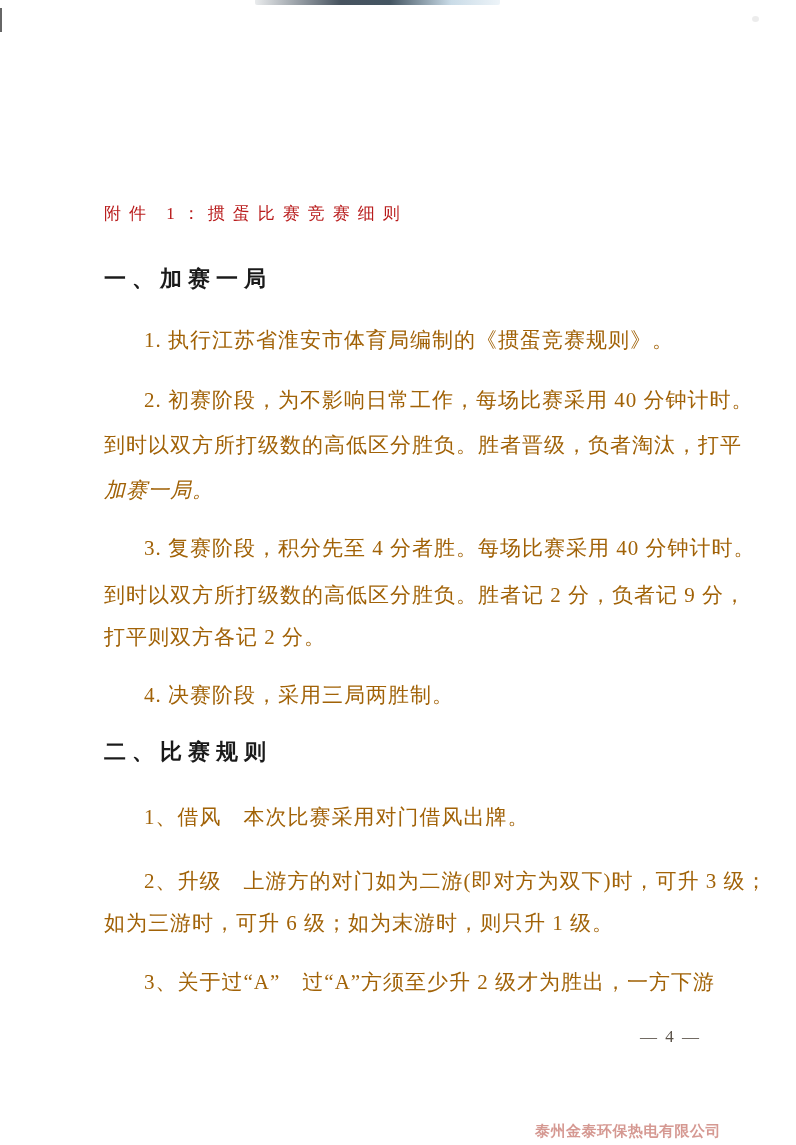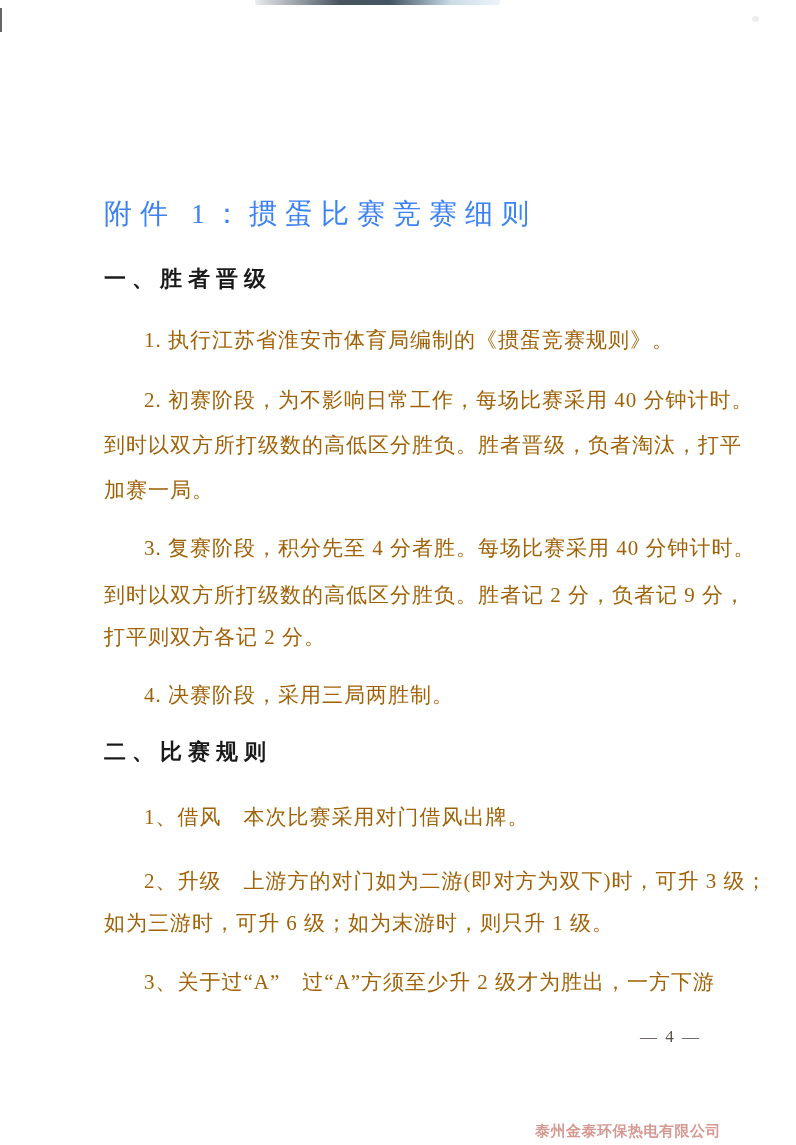--- a/index.html
+++ b/index.html
@@ -16,23 +16,23 @@
   }
   .line {
     position: absolute;
     white-space: nowrap;
     color: #a16207;
     font-size: 21px;
     letter-spacing: 1px;
     line-height: 24px;
   }
   .doc-title {
-    font-size: 28px;
+    font-size: 17px;
     letter-spacing: 8px;
-    color: #3b82f6;
+    color: #b91c1c;
   }
   .heading {
     font-weight: bold;
     font-size: 22px;
     letter-spacing: 6px;
     color: #1a1a1a;
   }
   .page-number {
     font-size: 17px;
     letter-spacing: 2px;
@@ -73,27 +73,27 @@
 <body>
 
 <div class="page">
 
   <div class="artifact-top-smudge"></div>
   <div class="artifact-left-edge"></div>
   <div class="artifact-corner-dot"></div>
 
   <div class="line doc-title" style="left:104px; top:202px;">附件 1：掼蛋比赛竞赛细则</div>
 
-  <div class="line heading" style="left:104px; top:267px;">一、胜者晋级</div>
+  <div class="line heading" style="left:104px; top:267px;">一、加赛一局</div>
 
   <div class="line" style="left:144px; top:328px;">1. 执行江苏省淮安市体育局编制的《掼蛋竞赛规则》。</div>
 
   <div class="line" style="left:144px; top:388px;">2. 初赛阶段，为不影响日常工作，每场比赛采用 40 分钟计时。</div>
   <div class="line" style="left:104px; top:433px;">到时以双方所打级数的高低区分胜负。胜者晋级，负者淘汰，打平</div>
-  <div class="line" style="left:104px; top:478px;">加赛一局。</div>
+  <div class="line" style="left:104px; top:478px;font-style:italic;">加赛一局。</div>
 
   <div class="line" style="left:144px; top:536px;">3. 复赛阶段，积分先至 4 分者胜。每场比赛采用 40 分钟计时。</div>
   <div class="line" style="left:104px; top:583px;">到时以双方所打级数的高低区分胜负。胜者记 2 分，负者记 9 分，</div>
   <div class="line" style="left:104px; top:625px;">打平则双方各记 2 分。</div>
 
   <div class="line" style="left:144px; top:683px;">4. 决赛阶段，采用三局两胜制。</div>
 
   <div class="line heading" style="left:104px; top:740px;">二、比赛规则</div>
 
   <div class="line" style="left:144px; top:805px;">1、借风　本次比赛采用对门借风出牌。</div>

